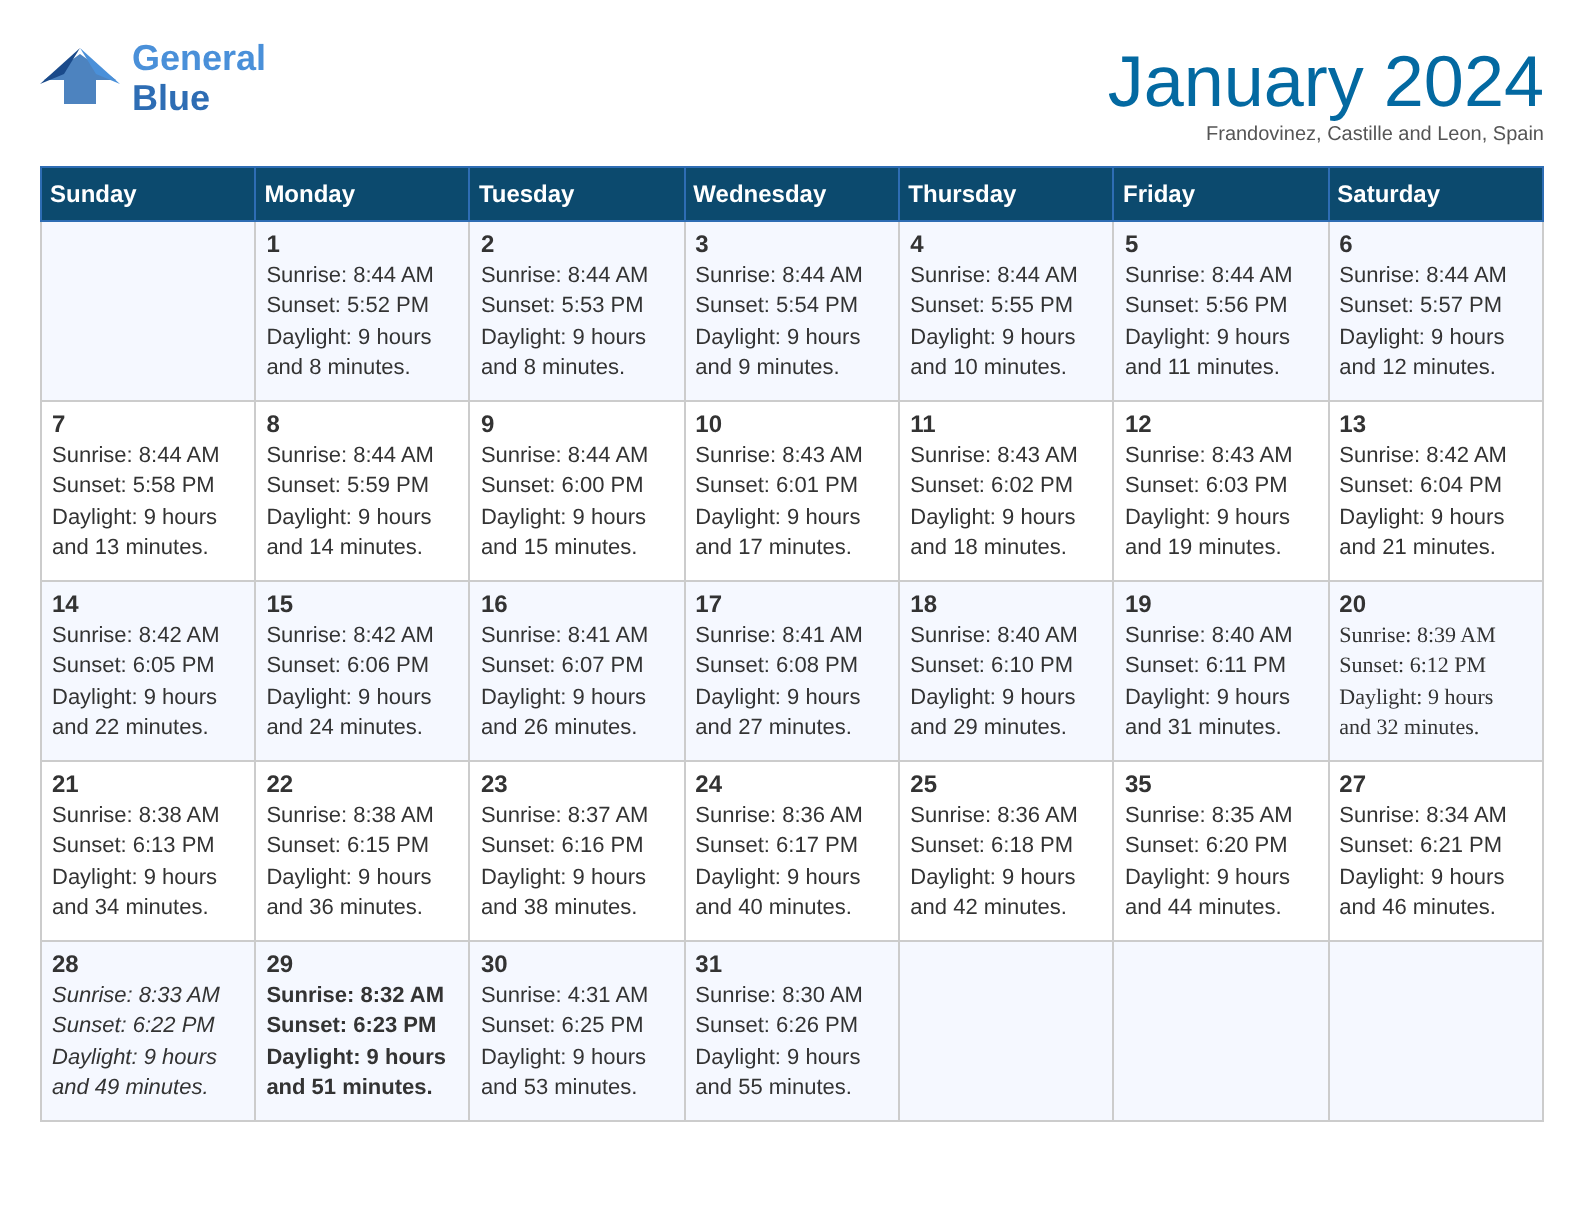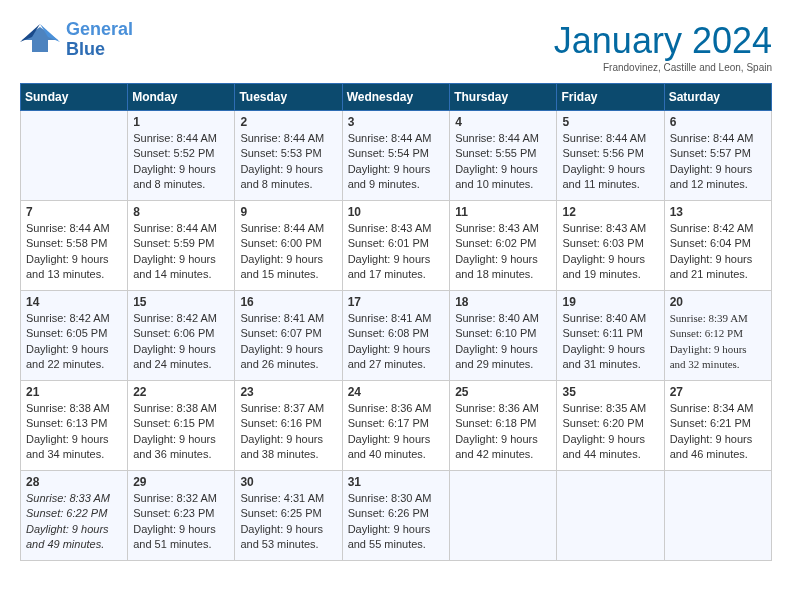--- a/index.html
+++ b/index.html
@@ -325,21 +325,21 @@
       <tr>
         <td>
           <span class="day-number">28</span>
           <div class="day-info" style="white-space: pre-line; font-style: italic;">Sunrise: 8:33 AM
 Sunset: 6:22 PM
 Daylight: 9 hours
 and 49 minutes.</div>
         </td>
         <td>
           <span class="day-number">29</span>
-          <div class="day-info" style="white-space: pre-line;">Sunrise: 8:32 AM
+          <div class="day-info" style="white-space: pre-line; font-weight: bold;">Sunrise: 8:32 AM
 Sunset: 6:23 PM
 Daylight: 9 hours
 and 51 minutes.</div>
         </td>
         <td>
           <span class="day-number">30</span>
           <div class="day-info" style="white-space: pre-line;">Sunrise: 4:31 AM
 Sunset: 6:25 PM
 Daylight: 9 hours
 and 53 minutes.</div>

